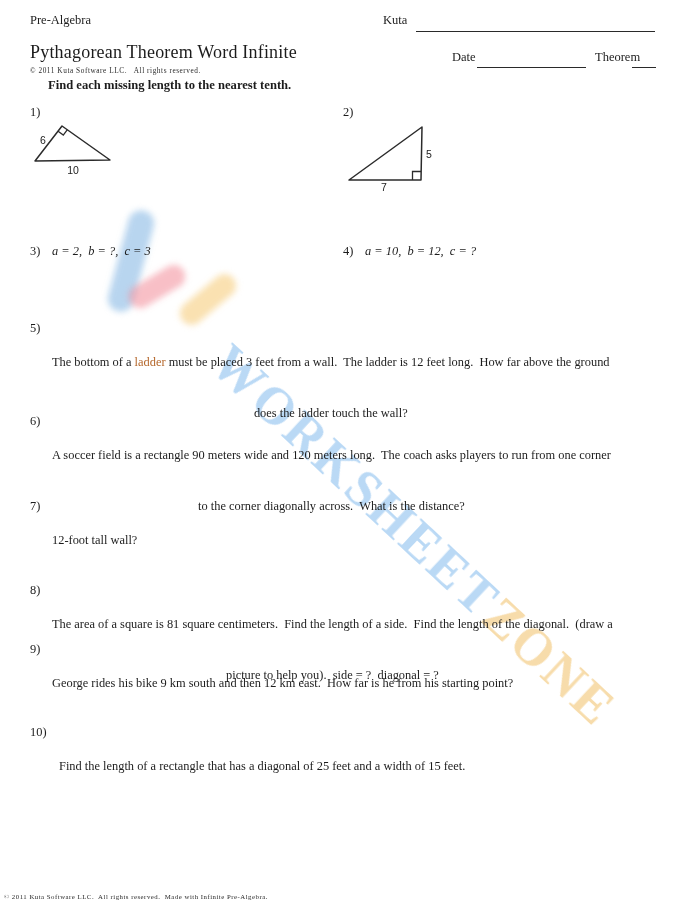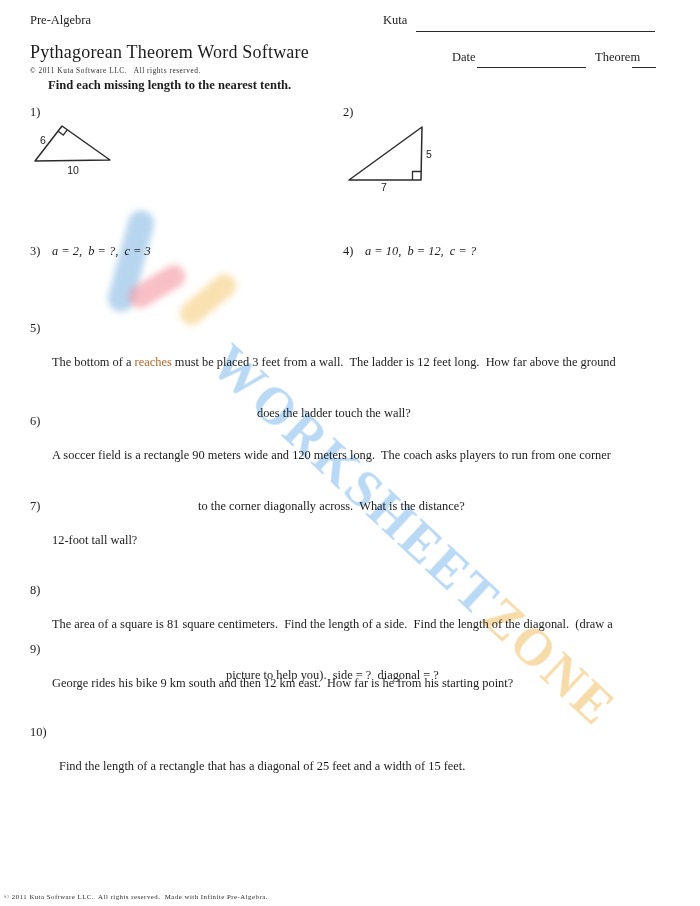--- a/index.html
+++ b/index.html
@@ -58,21 +58,21 @@
     <div class="capsule cap-yellow" style="background: rgba(247, 205, 125, 0.6);"></div>
     <div class="wm-text"><span id="wm1" style="color: rgba(130, 185, 236, 0.55);">WORKSHEET</span><span id="wm2" style="color: rgba(244, 205, 135, 0.7);">ZONE</span></div>
   </div>
 
   <div class="content-layer">
 
     <div class="abs course">Pre-Algebra</div>
     <div class="abs name-label">Kuta</div>
     <div class="abs name-line"></div>
 
-    <div class="abs title">Pythagorean Theorem Word Software</div>
+    <div class="abs title">Pythagorean Theorem Word Infinite</div>
     <div class="abs credit">© 2011 Kuta Software LLC.   All rights reserved.</div>
 
     <div class="abs date-label">Date</div>
     <div class="abs date-line"></div>
     <div class="abs period-label">Theorem</div>
     <div class="abs period-line"></div>
 
     <div class="abs instruction">Find each missing length to the nearest tenth.</div>
 
     <div class="problem" style="left:30px;top:104px;">
@@ -104,21 +104,21 @@
       <div class="math">a = 2,  b = ?,  c = 3</div>
     </div>
     <div class="problem" style="left:343px;top:243px;">
       <span class="pnum">4)</span>
       <div class="math">a = 10,  b = 12,  c = ?</div>
     </div>
 
     <div class="problem" style="left:30px;top:320px;">
       <span class="pnum">5)</span>
       <div class="ptext">
-        <div class="pline"><span>The bottom of a </span><span class="hl" style="color: rgb(180, 102, 42);">reaches</span><span> must be placed 3 feet from a wall.  The ladder is 12 feet long.  How far above the ground</span></div>
+        <div class="pline"><span>The bottom of a </span><span class="hl" style="color: rgb(180, 102, 42);">ladder</span><span> must be placed 3 feet from a wall.  The ladder is 12 feet long.  How far above the ground</span></div>
         <div class="pline">does the ladder touch the wall?</div>
       </div>
     </div>
 
     <div class="problem" style="left:30px;top:413px;">
       <span class="pnum">6)</span>
       <div class="ptext">
         <div class="pline">A soccer field is a rectangle 90 meters wide and 120 meters long.  The coach asks players to run from one corner</div>
         <div class="pline">to the corner diagonally across.  What is the distance?</div>
       </div>

